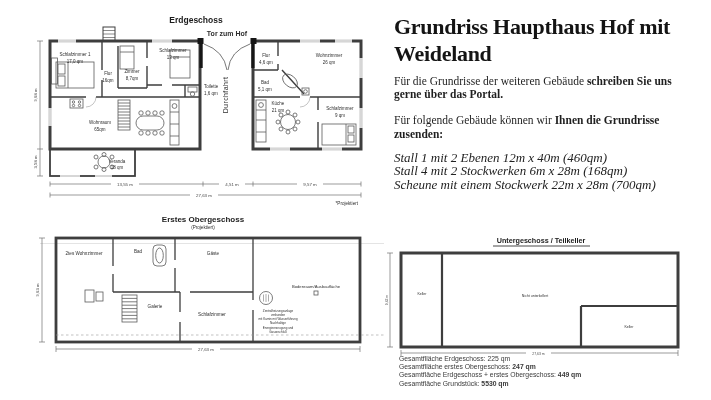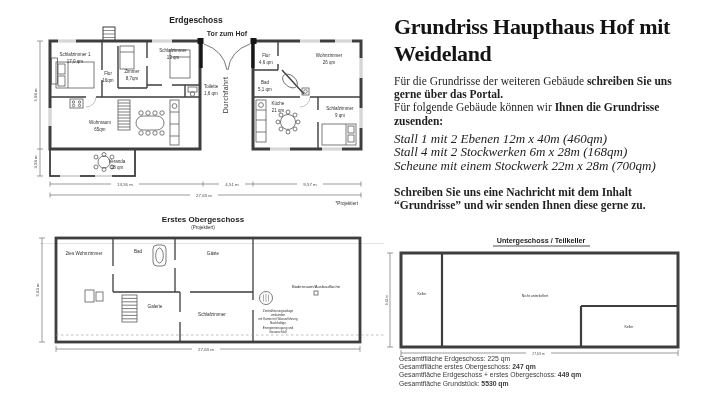--- a/index.html
+++ b/index.html
@@ -14,22 +14,22 @@
   svg text{font-family:"Liberation Sans",sans-serif;fill:#2e2e2e;}
   .plan-title{font-weight:700;fill:#1c1c1c;}
   .room{fill:#3a3a3a;}
   .dimtxt{fill:#4a4a4a;}
   .info{position:absolute;left:394px;top:14px;width:306px;font-family:Liberation Serif, serif;}
   .info h1{
     margin:0 0 8px 0;font-size:22px;line-height:26.5px;font-weight:700;
     color:#141414;letter-spacing:-0.3px;
   }
   .info p{margin:0;font-size:11.5px;line-height:13.2px;color:#1f1f1f;}
-  .info .p1{}
-  .info .p2{margin-bottom:4px;}
+  .info .p1{margin-bottom:13px;}
+  .info .p2{margin-bottom:10px;}
   .b{font-weight:700;}
   .buildings{font-style:italic;font-size:13px;line-height:13.4px;color:#222;margin:0 0 14px 0;}
   .p3{font-weight:700;}
   .summary{position:absolute;left:399px;top:355px;font-size:6.8px;line-height:8.2px;color:#3a3a3a;width:260px;}
   .summary .val-bold{font-weight:700;}
 </style>
 </head>
 <body>
 
 <svg id="svg-eg" class="plan" width="390" height="212" viewBox="0 0 390 212">
@@ -254,21 +254,20 @@
 
 <div class="info">
   <h1>Grundriss Haupthaus Hof mit Weideland</h1>
   <p class="p1"><span>Für die Grundrisse der weiteren Gebäude </span><span class="b">schreiben Sie uns gerne über das Portal.</span></p>
   <p class="p2"><span>Für folgende Gebäude können wir </span><span class="b">Ihnen die Grundrisse zusenden:</span></p>
   <div class="buildings">
     <div>Stall 1 mit 2 Ebenen 12m x 40m (460qm)</div>
     <div>Stall 4  mit 2 Stockwerken 6m x 28m (168qm)</div>
     <div>Scheune mit einem Stockwerk 22m x 28m (700qm)</div>
   </div>
-  <p class="p3">Schreiben Sie uns eine Nachricht mit dem Inhalt “Grundrisse” und wir senden Ihnen diese gerne zu.</p>
 </div>
 
 <div class="summary">
   <div><span>Gesamtflläche Erdgeschoss: </span><span>225 qm</span></div>
   <div><span>Gesamtflläche erstes Obergeschoss: </span><span class="val-bold">247 qm</span></div>
   <div><span>Gesamtfläche Erdgeschoss + erstes Obergeschoss: </span><span class="val-bold">449 qm</span></div>
   <div><span>Gesamtfläche Grundstück: </span><span class="val-bold">5530 qm</span></div>
 </div>
 
 </body></html>

